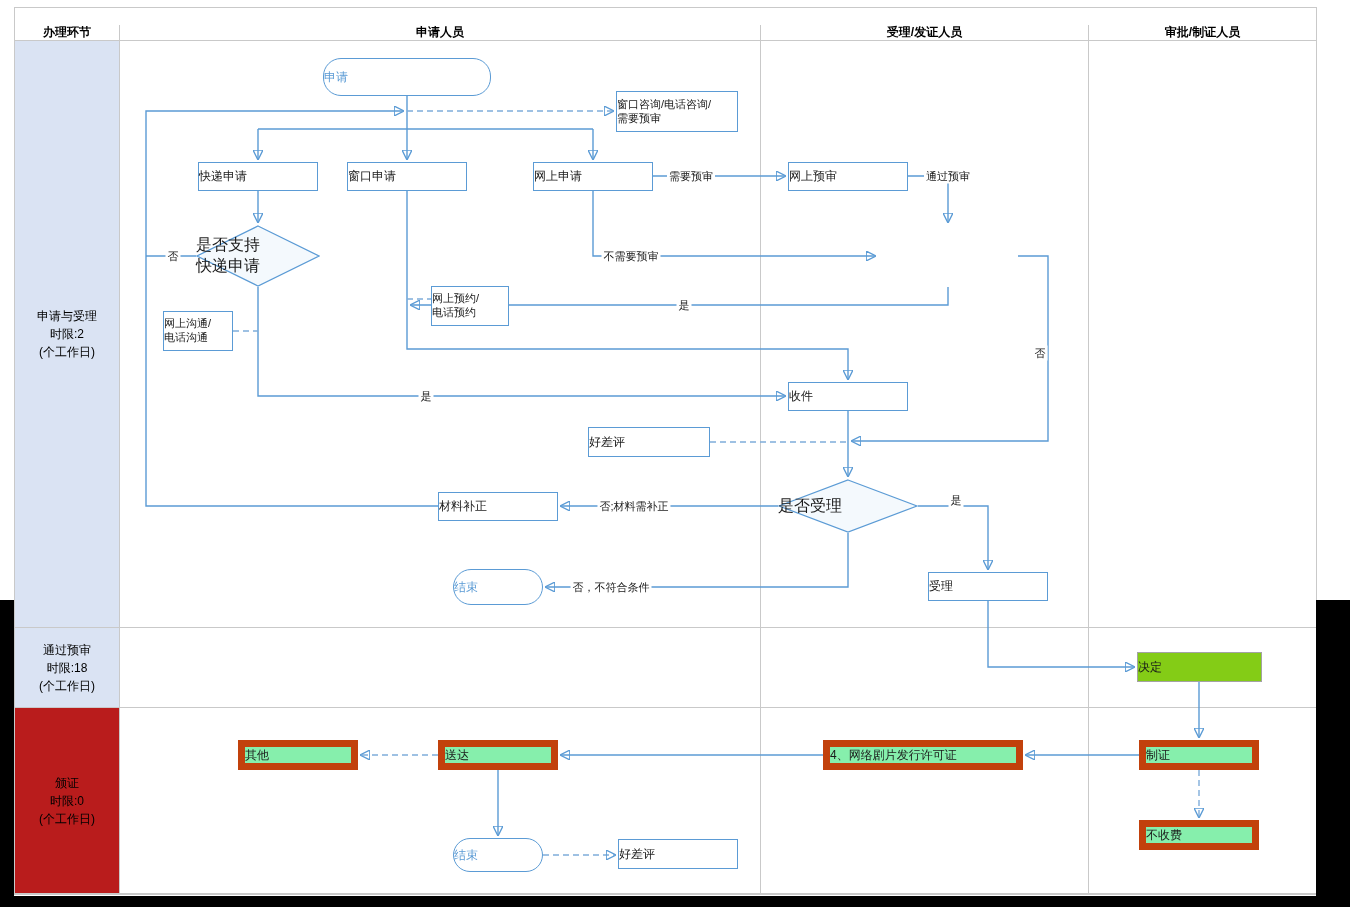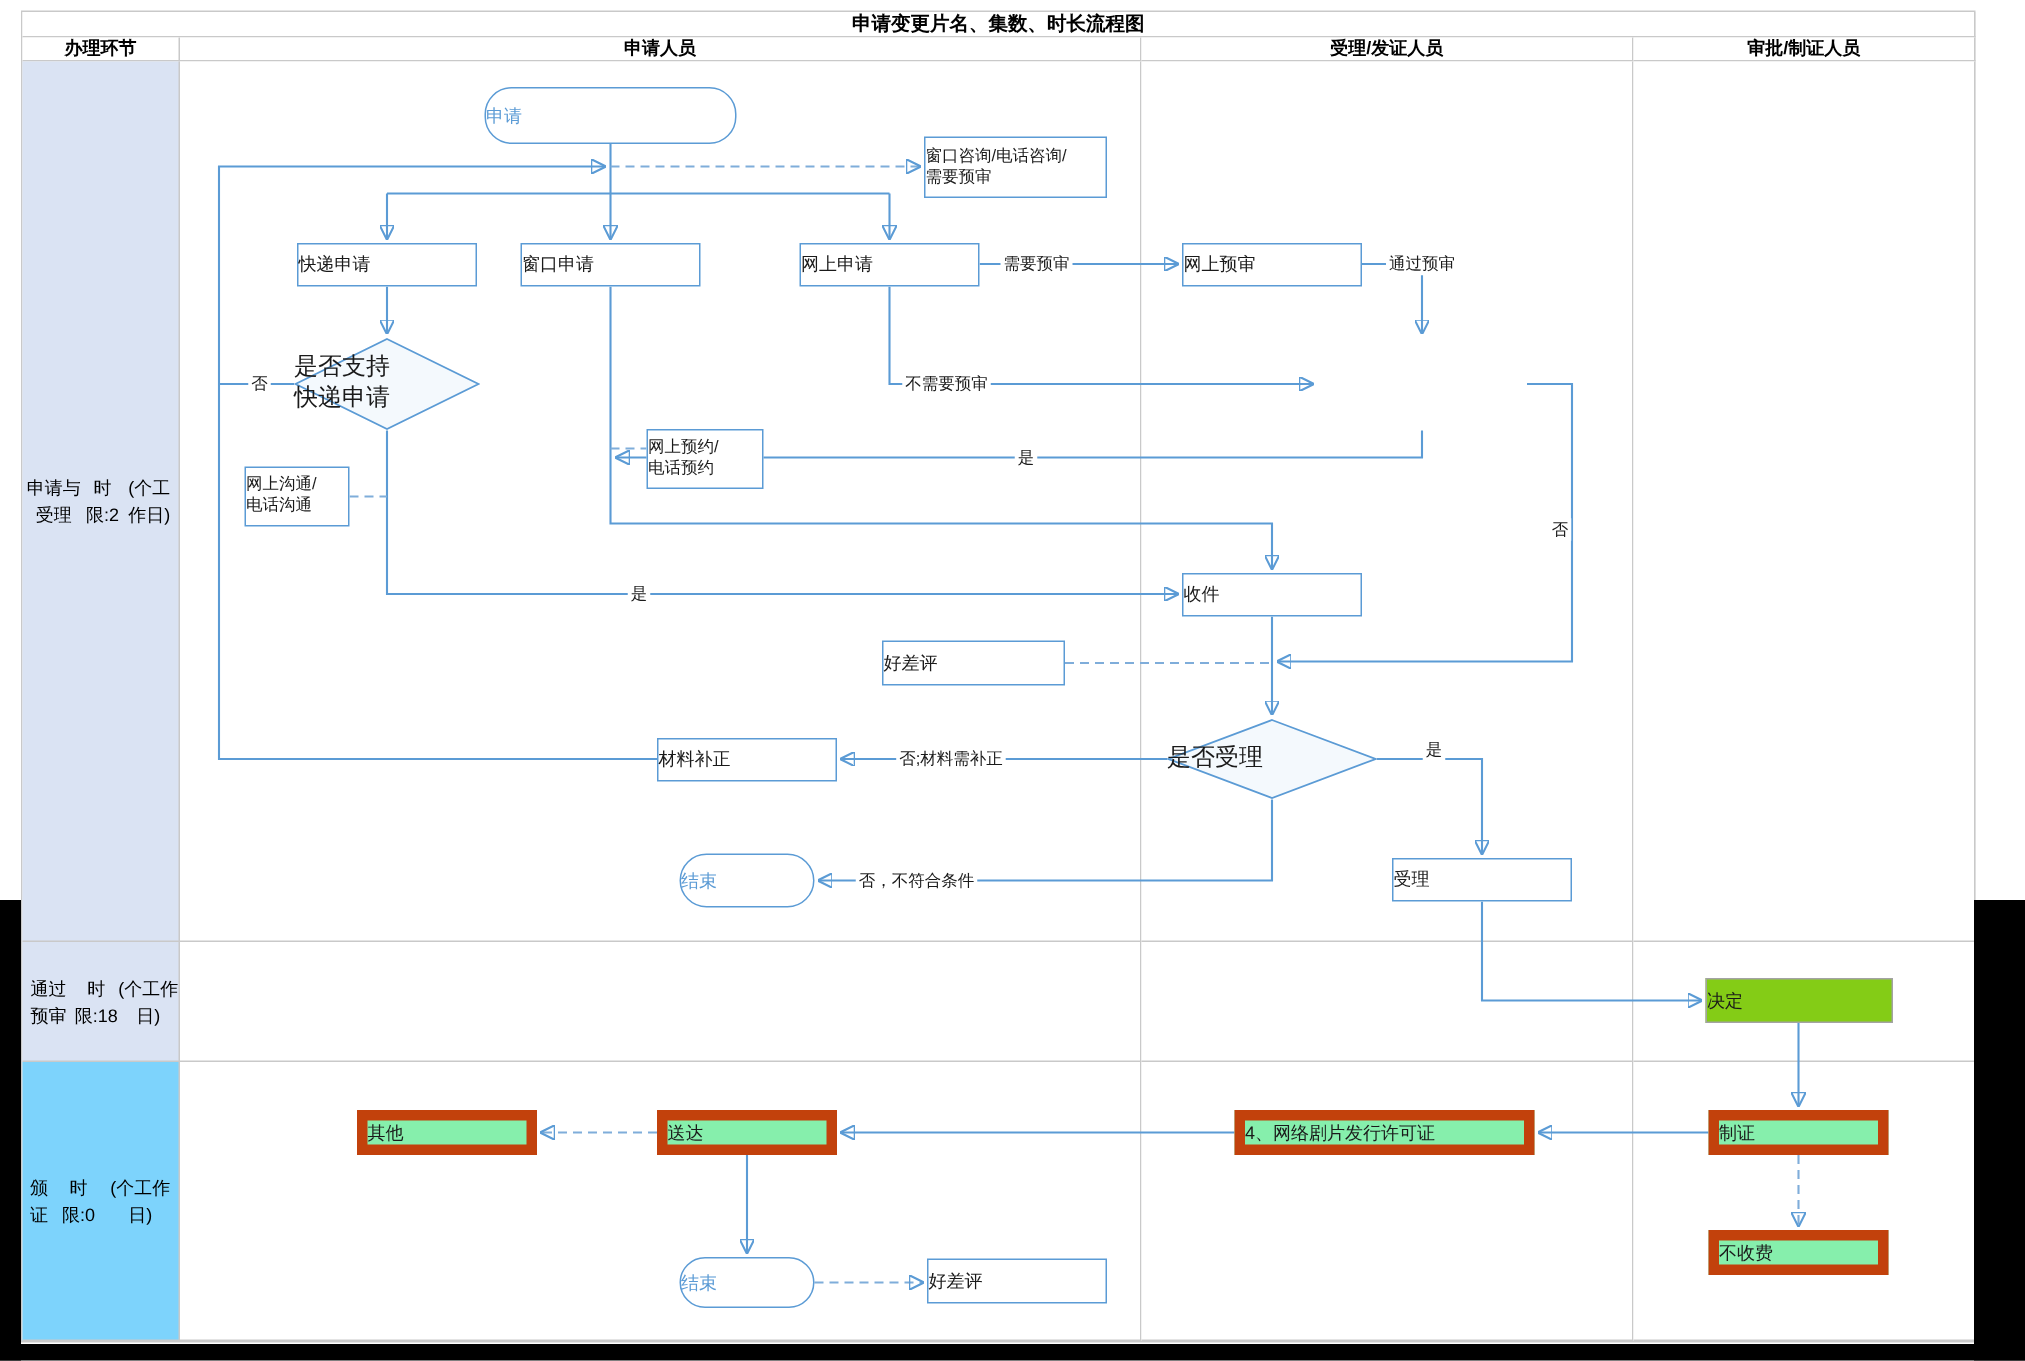--- a/index.html
+++ b/index.html
@@ -2,23 +2,23 @@
 <html><head>
 <meta charset="utf-8">
 <style>
   *{box-sizing:border-box;margin:0;padding:0}
   html,body{width:1350px;height:907px}
   body{position:relative;background:#ffffff;font-family:"Liberation Sans",sans-serif;overflow:hidden;color:#333}
   .chart{position:absolute;left:14px;top:7px;width:1303px;height:888px;border:1px solid #c9c9c9;background:#fff}
   .cell{position:absolute;border-right:1px solid #c9c9c9;border-bottom:1px solid #c9c9c9;display:flex;align-items:center;justify-content:center;text-align:center;background:#fff}
   .title-cell{font-weight:bold;font-size:13px;color:#000}
   .head-cell{font-weight:bold;font-size:12px;color:#000}
-  .stage-cell{flex-direction:row;font-size:12px;line-height:1.5;color:#000}
+  .stage-cell{flex-direction:column;font-size:12px;line-height:1.5;color:#000}
   .band-blue{background:#dae3f3}
-  .band-peach{background:#7dd3fc}
+  .band-peach{background:#b91c1c}
   .edges{position:absolute;left:0;top:0;z-index:1}
   .edges path{fill:none;stroke:#5b9bd5;stroke-width:1.4}
   .edges path.dash{stroke:#7fadda;stroke-dasharray:6 4}
   .node{position:absolute;z-index:2;display:flex;flex-direction:column;align-items:flex-start;justify-content:center;text-align:center;font-size:12px;line-height:1.25;color:#1a1a1a}
   .box{background:#ffffff;border:1px solid #5b9bd5}
   .pill{background:#ffffff;border:1px solid #5b9bd5;border-radius:18px;color:#5b9bd5}
   .small{font-size:11px}
   .green{background:#84cc16;border:1px solid #a3a3a3}
   .peach{background:#86efac;border:7px solid #c2410c}
   .diamond{background:none;border:none}
@@ -26,21 +26,20 @@
   .diamond polygon{fill:#f4f9fd;stroke:#5b9bd5;stroke-width:1.2}
   .dtext{position:relative;z-index:1;font-size:16px;line-height:1.3}
   .elabel{position:absolute;z-index:3;background:#ffffff;font-size:11px;padding:0 2px;transform:translate(-50%,-50%);white-space:nowrap;color:#1a1a1a}
   .black{position:absolute;background:#000;z-index:6}
 </style>
 </head>
 <body>
 
 <div class="chart">
 
-  <div class="cell title-cell" style="left:0;top:0;width:1302px;height:17px">申请变更片名、集数、时长流程图</div>
 
   <div class="cell head-cell" style="left:0;top:17px;width:105px;height:16px">办理环节</div>
   <div class="cell head-cell" style="left:105px;top:17px;width:641px;height:16px">申请人员</div>
   <div class="cell head-cell" style="left:746px;top:17px;width:328px;height:16px">受理/发证人员</div>
   <div class="cell head-cell" style="left:1074px;top:17px;width:228px;height:16px">审批/制证人员</div>
 
   <div class="cell stage-cell band-blue" style="left:0;top:33px;width:105px;height:587px">
     <span>申请与受理</span>
     <span>时限:2</span>
     <span>(个工作日)</span>

